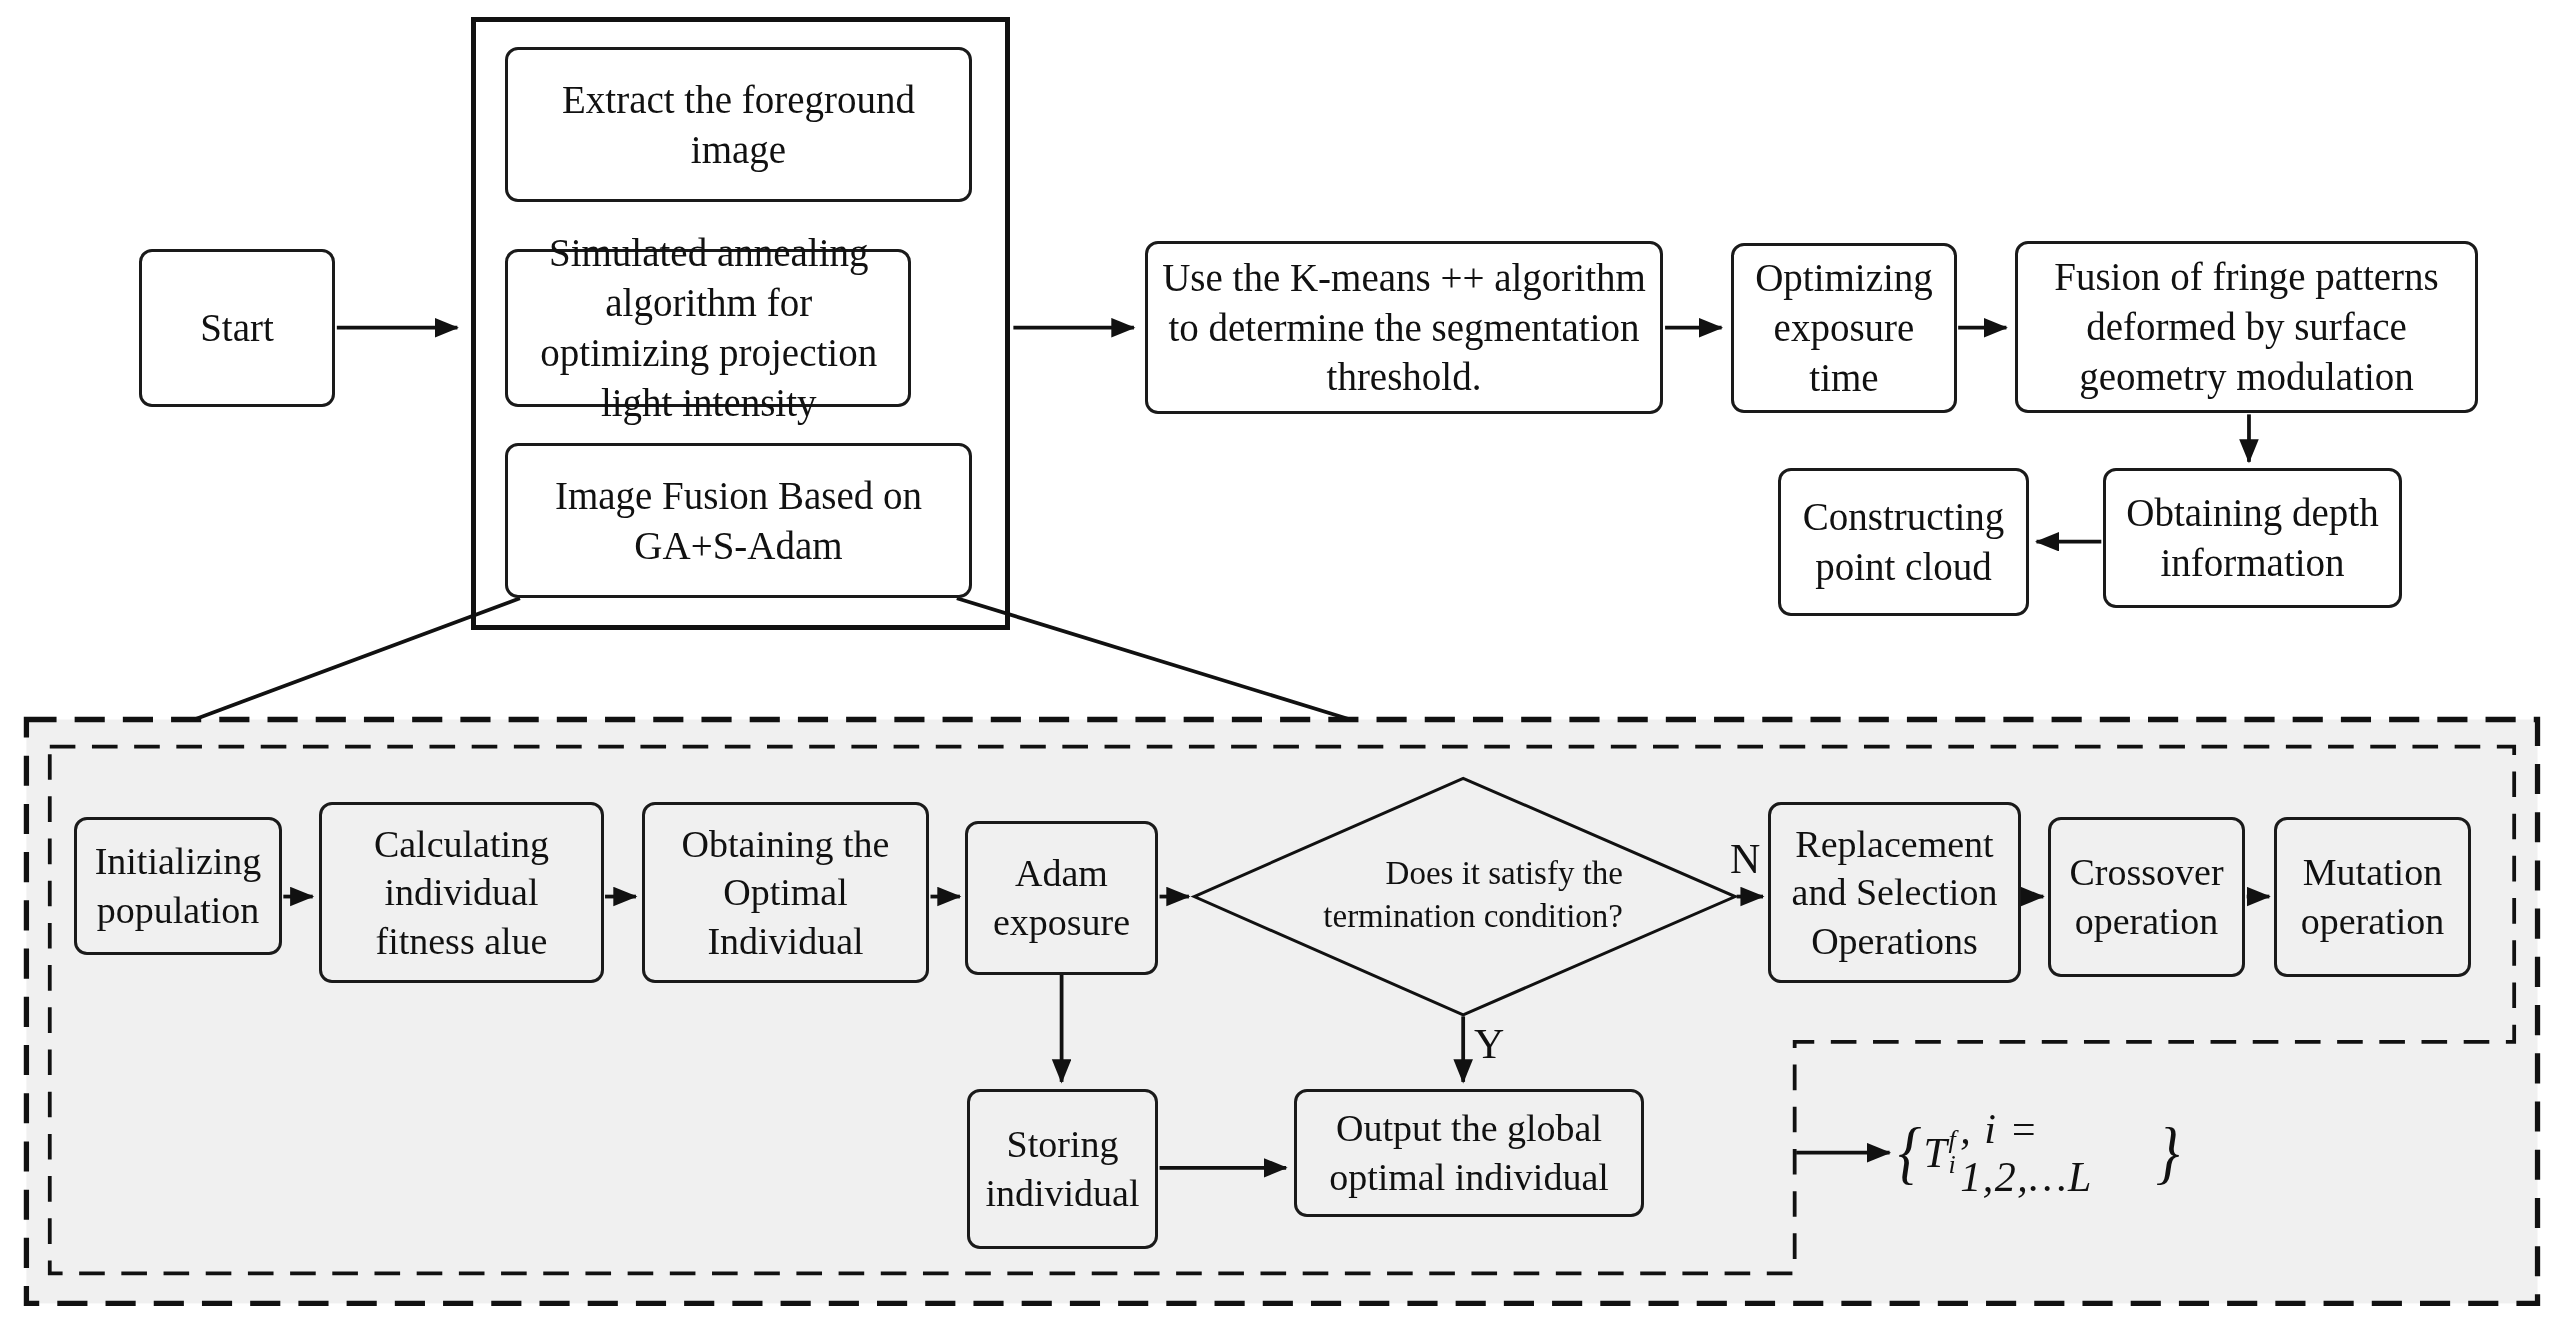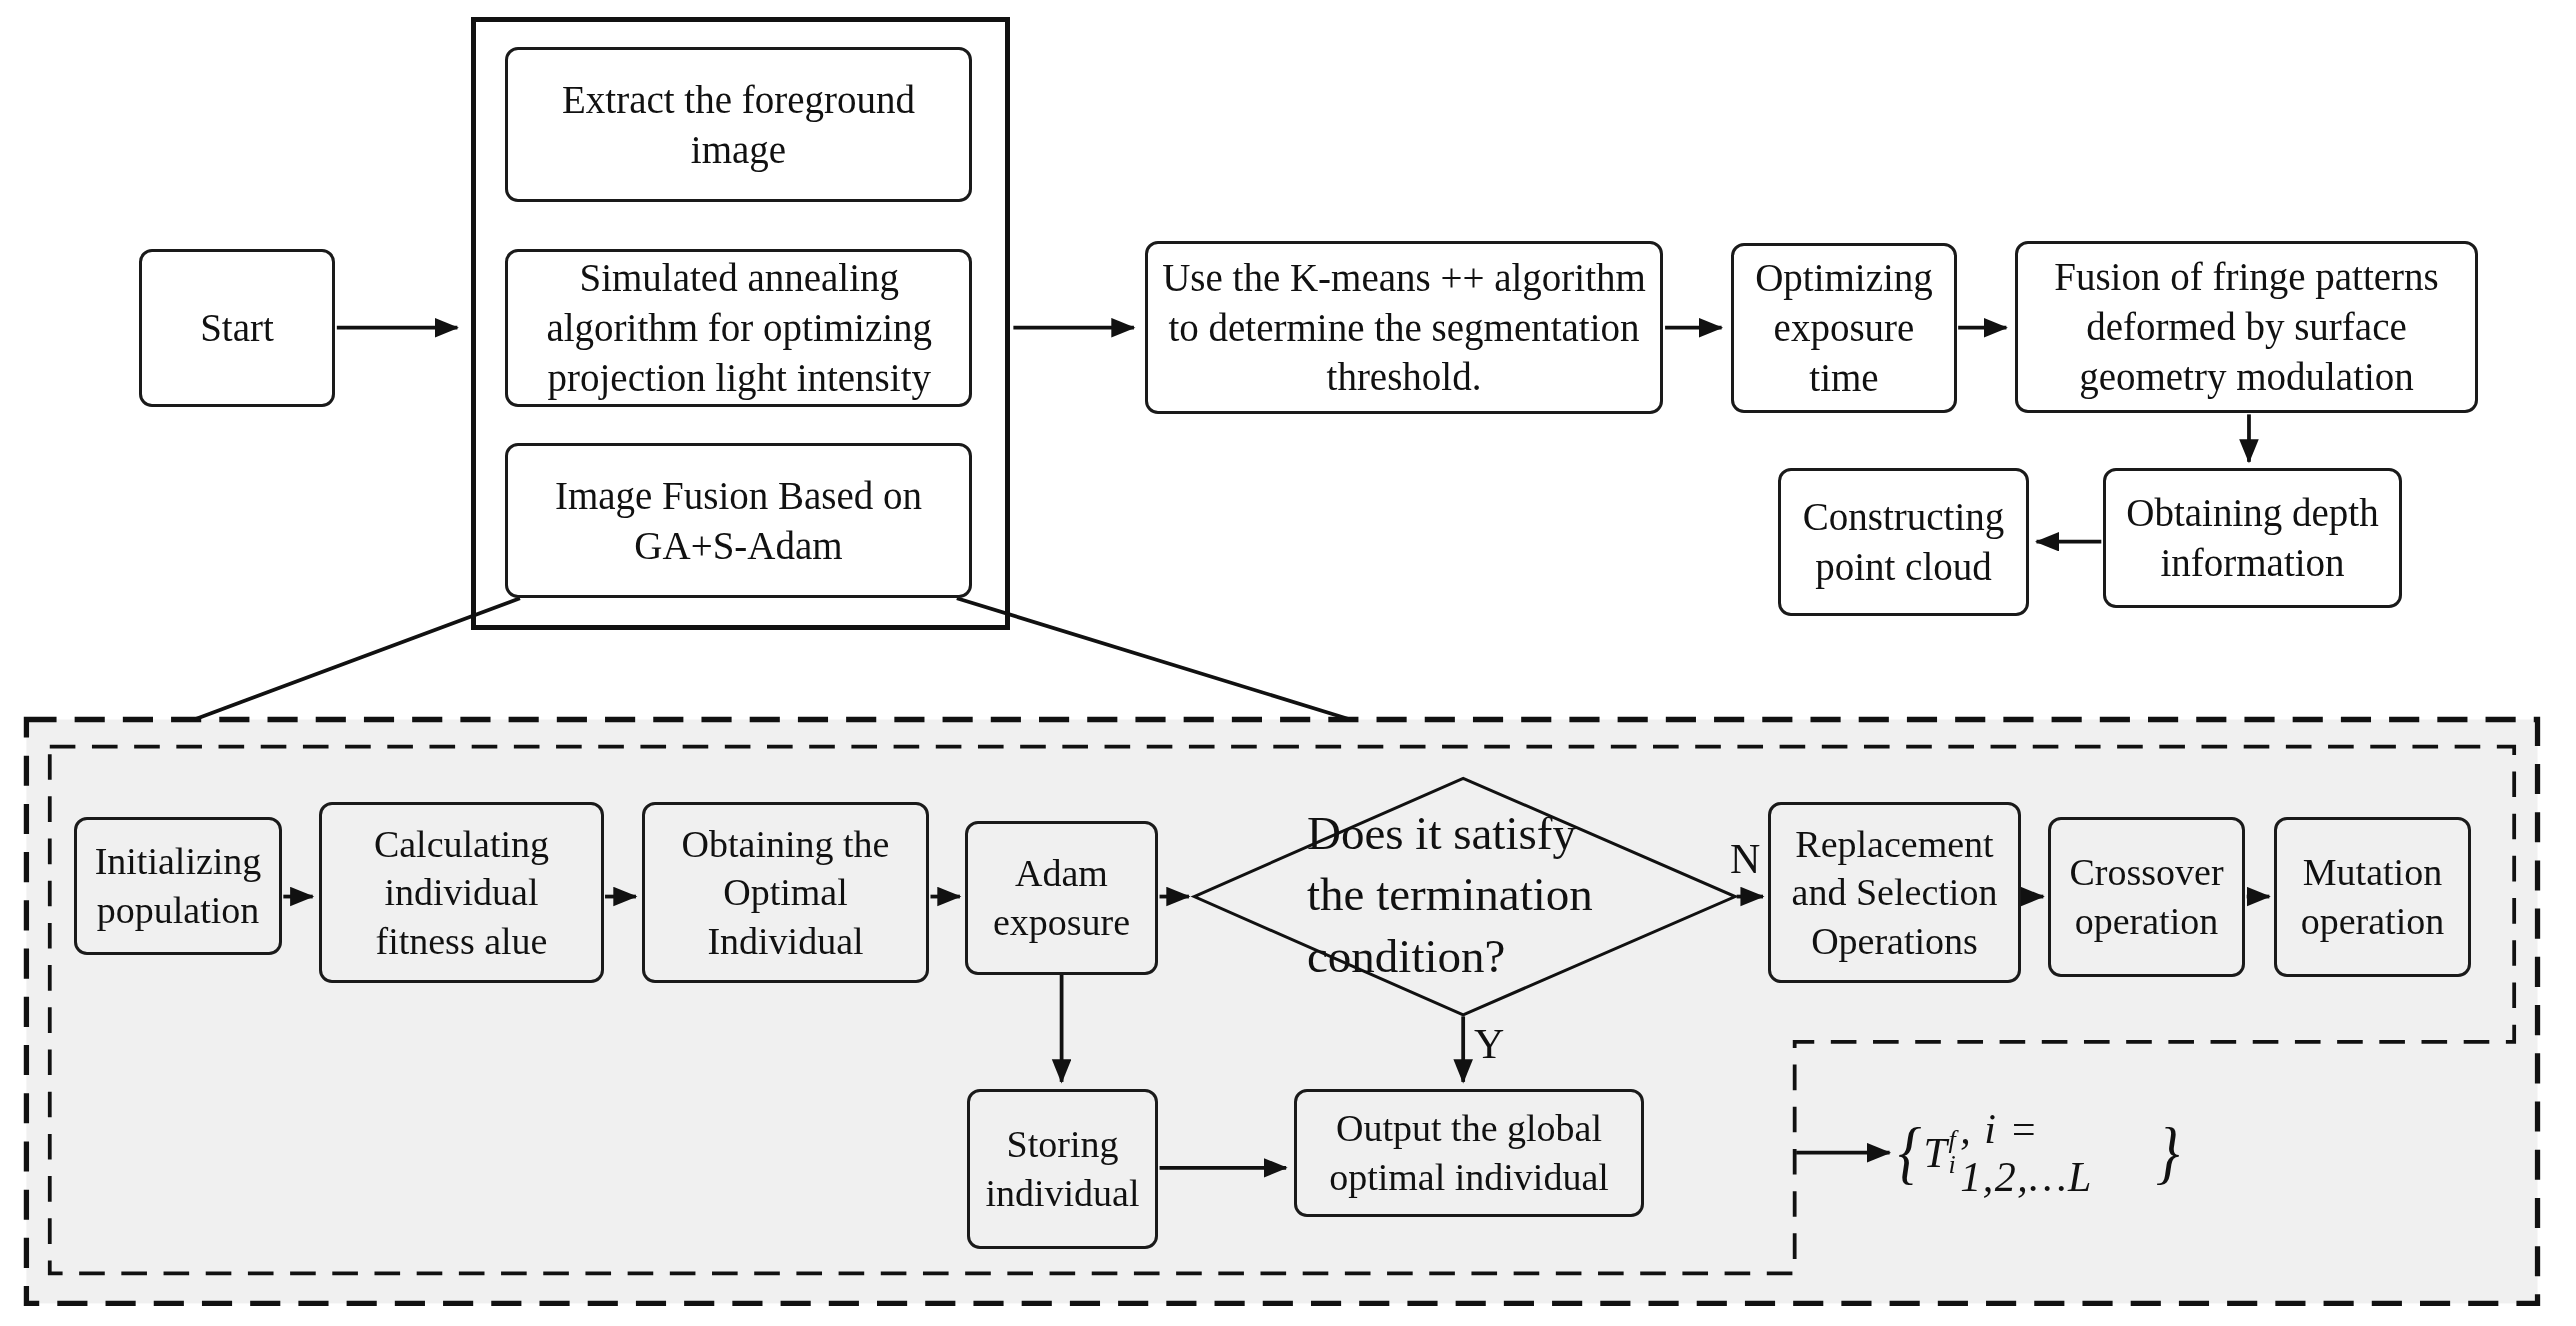--- a/index.html
+++ b/index.html
@@ -13,21 +13,21 @@
   }
   .node.gray{background:#f0f0f0;font-size:38px;}
   .container-rect{
     position:absolute;z-index:1;border:5.3px solid #111;background:transparent;box-sizing:border-box;
   }
   .free-label{
     position:absolute;z-index:3;font-size:42px;line-height:1;background:transparent;
   }
   .diamond-label{
     position:absolute;z-index:2;display:flex;align-items:center;justify-content:center;
-    text-align:left;font-size:47px;line-height:1.3;
+    text-align:right;font-size:33px;line-height:1.3;
   }
   .formula{
     position:absolute;z-index:3;display:flex;align-items:center;justify-content:center;
     font-style:italic;font-size:42px;
   }
   .formula .brace{font-size:69px;font-weight:400;transform:scaleX(.85);line-height:0;}
   .formula .stack{display:inline-flex;flex-direction:column;align-items:flex-start;
     font-size:26px;line-height:.95;vertical-align:-13.6px;margin-left:1.5px;margin-right:4.5px;}
   .formula .rest{letter-spacing:1.5px;}
 </style>
@@ -73,21 +73,21 @@
 
     <line x1="2384" y1="1530" x2="2508" y2="1530" stroke="#111" stroke-width="5" marker-end="url(#arr)"></line>
   </svg>
 
   <div class="container-rect" style="left:471px;top:16.6px;width:539px;height:613px;"></div>
 
   <div class="node" style="left:139px;top:249px;width:196px;height:158px;">Start</div>
 
   <div class="node" style="left:505px;top:47px;width:467px;height:155px;">Extract the foreground image</div>
 
-  <div class="node" style="left:505px;top:249px;width:467px;height:158px;padding-left:12px;">Simulated annealing algorithm for optimizing projection light intensity</div>
+  <div class="node" style="left:505px;top:249px;width:406px;height:158px;padding-left:12px;">Simulated annealing algorithm for optimizing projection light intensity</div>
 
   <div class="node" style="left:505px;top:443px;width:467px;height:155px;">Image Fusion Based on GA+S-Adam</div>
 
   <div class="node" style="left:1145px;top:241px;width:518px;height:173px;">Use the K-means ++ algorithm to determine the segmentation threshold.</div>
 
   <div class="node" style="left:1731px;top:243px;width:226px;height:170px;">Optimizing exposure time</div>
 
   <div class="node" style="left:2015px;top:241px;width:463px;height:172px;">Fusion of fringe patterns deformed by surface geometry modulation</div>
 
   <div class="node" style="left:2103px;top:468px;width:299px;height:140px;">Obtaining depth information</div>

